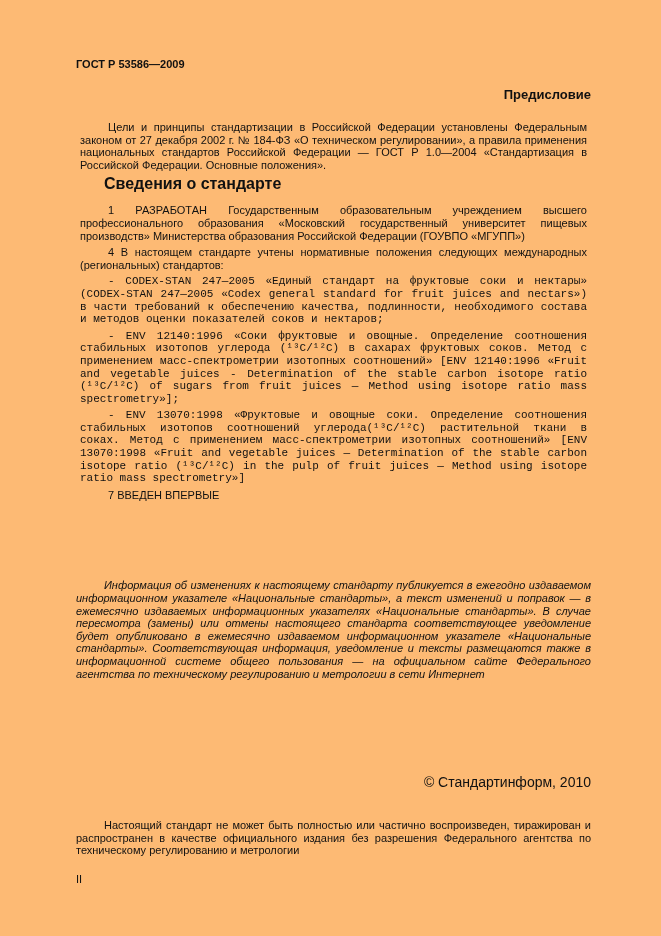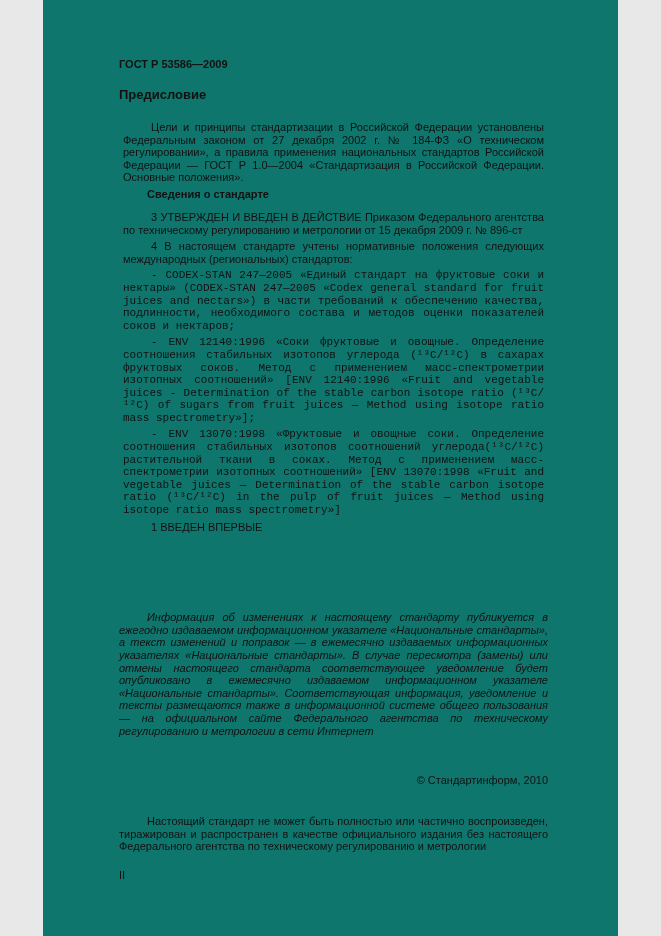--- a/index.html
+++ b/index.html
@@ -1,54 +1,54 @@
 <!DOCTYPE html>
 <html><head>
 <meta charset="utf-8">
 <style>
   html, body { margin: 0; padding: 0; }
   body { background: #e8e8e8; }
   .page {
     position: relative;
-    width: 575px;
+    width: 661px;
     height: 936px;
     margin: 0 auto;
-    background: #0f766e;
+    background: #fdba74;
     box-sizing: border-box;
     font-family: "Liberation Sans", sans-serif;
     color: #111111;
     overflow: hidden;
   }
   .content {
     position: absolute;
     left: 76px;
     right: 70px;
     top: 58px;
   }
   .doc-code {
     font-size: 11px;
     font-weight: bold;
     margin: 0 0 17px 0;
   }
   .title {
-    text-align: left;
+    text-align: right;
     font-size: 13px;
     font-weight: bold;
     margin: 0 0 19px 0;
   }
   p.body {
     font-size: 11px;
     line-height: 12.6px;
     text-align: justify;
     text-indent: 28px;
     margin: 4px;
   }
   .mb { margin-bottom: 11px; }
   .section-heading {
-    font-size: 11px;
+    font-size: 16px;
     font-weight: bold;
     text-indent: 28px;
     margin: 3px 0 11px 0;
   }
   .list-item { margin: 0; font-family: Liberation Mono, monospace; }
   .clause5 { margin-top: 11px; }
   .notice {
     font-style: italic;
     margin-top: 78px;
     font-size: 11px;
@@ -56,21 +56,21 @@
     text-align: justify;
     text-indent: 28px;
   }
   .bottom-block {
     position: absolute;
     left: 76px;
     right: 70px;
     top: 774px;
   }
   .copyright {
-    font-size: 11px;
+    font-size: 14px;
     text-align: right;
     margin: 0 0 0 0;
   }
   .footer-restriction {
     margin-top: 29px;
     font-size: 11px;
     line-height: 12.6px;
     text-align: justify;
     text-indent: 28px;
   }
@@ -86,34 +86,34 @@
   <div class="content">
 
     <p class="doc-code">ГОСТ Р 53586—2009</p>
 
     <h1 class="title">Предисловие</h1>
 
     <p class="body mb">Цели и принципы стандартизации в Российской Федерации установлены Федеральным законом от 27 декабря 2002 г. № 184-ФЗ «О техническом регулировании», а правила применения национальных стандартов Российской Федерации — ГОСТ Р 1.0—2004 «Стандартизация в Российской Федерации. Основные положения».</p>
 
     <p class="section-heading">Сведения о стандарте</p>
 
+    <p class="body mb">1  РАЗРАБОТАН Государственным образовательным учреждением высшего профессионального образования «Московский государственный университет пищевых производств» Министерства образования Российской Федерации (ГОУВПО «МГУПП»)</p>
 
 
-    <p class="body mb">3  УТВЕРЖДЕН И ВВЕДЕН В ДЕЙСТВИЕ Приказом Федерального агентства по техническому регулированию и метрологии от 15 декабря 2009 г. № 896-ст</p>
 
     <p class="body">4  В настоящем стандарте учтены нормативные положения следующих международных (региональных) стандартов:</p>
 
     <p class="body list-item">- CODEX-STAN 247—2005 «Единый стандарт на фруктовые соки и нектары» (CODEX-STAN 247—2005 «Codex general standard for fruit juices and nectars») в части требований к обеспечению качества, подлинности, необходимого состава и методов оценки показателей соков и нектаров;</p>
     <p class="body list-item">- ENV 12140:1996 «Соки фруктовые и овощные. Определение соотношения стабильных изотопов углерода (¹³C/¹²C) в сахарах фруктовых соков. Метод с применением масс-спектрометрии изотопных соотношений» [ENV 12140:1996 «Fruit and vegetable juices - Determination of the stable carbon isotope ratio (¹³C/¹²C) of sugars from fruit juices — Method using isotope ratio mass spectrometry»];</p>
     <p class="body list-item">- ENV 13070:1998 «Фруктовые и овощные соки. Определение соотношения стабильных изотопов соотношений углерода(¹³C/¹²C) растительной ткани в соках. Метод с применением масс-спектрометрии изотопных соотношений» [ENV 13070:1998 «Fruit and vegetable juices — Determination of the stable carbon isotope ratio (¹³C/¹²C) in the pulp of fruit juices — Method using isotope ratio mass spectrometry»]</p>
 
-    <p class="body clause5">1  ВВЕДЕН ВПЕРВЫЕ</p>
+    <p class="body clause5">7  ВВЕДЕН ВПЕРВЫЕ</p>
 
     <p class="notice">Информация об изменениях к настоящему стандарту публикуется в ежегодно издаваемом информационном указателе «Национальные стандарты», а текст изменений и поправок — в ежемесячно издаваемых информационных указателях «Национальные стандарты». В случае пересмотра (замены) или отмены настоящего стандарта соответствующее уведомление будет опубликовано в ежемесячно издаваемом информационном указателе «Национальные стандарты». Соответствующая информация, уведомление и тексты размещаются также в информационной системе общего пользования — на официальном сайте Федерального агентства по техническому регулированию и метрологии в сети Интернет</p>
 
   </div>
 
   <div class="bottom-block">
     <p class="copyright">©  Стандартинформ, 2010</p>
-    <p class="footer-restriction">Настоящий стандарт не может быть полностью или частично воспроизведен, тиражирован и распространен в качестве официального издания без настоящего Федерального агентства по техническому регулированию и метрологии</p>
+    <p class="footer-restriction">Настоящий стандарт не может быть полностью или частично воспроизведен, тиражирован и распространен в качестве официального издания без разрешения Федерального агентства по техническому регулированию и метрологии</p>
     <p class="page-number">II</p>
   </div>
 </div>
 
 </body></html>

